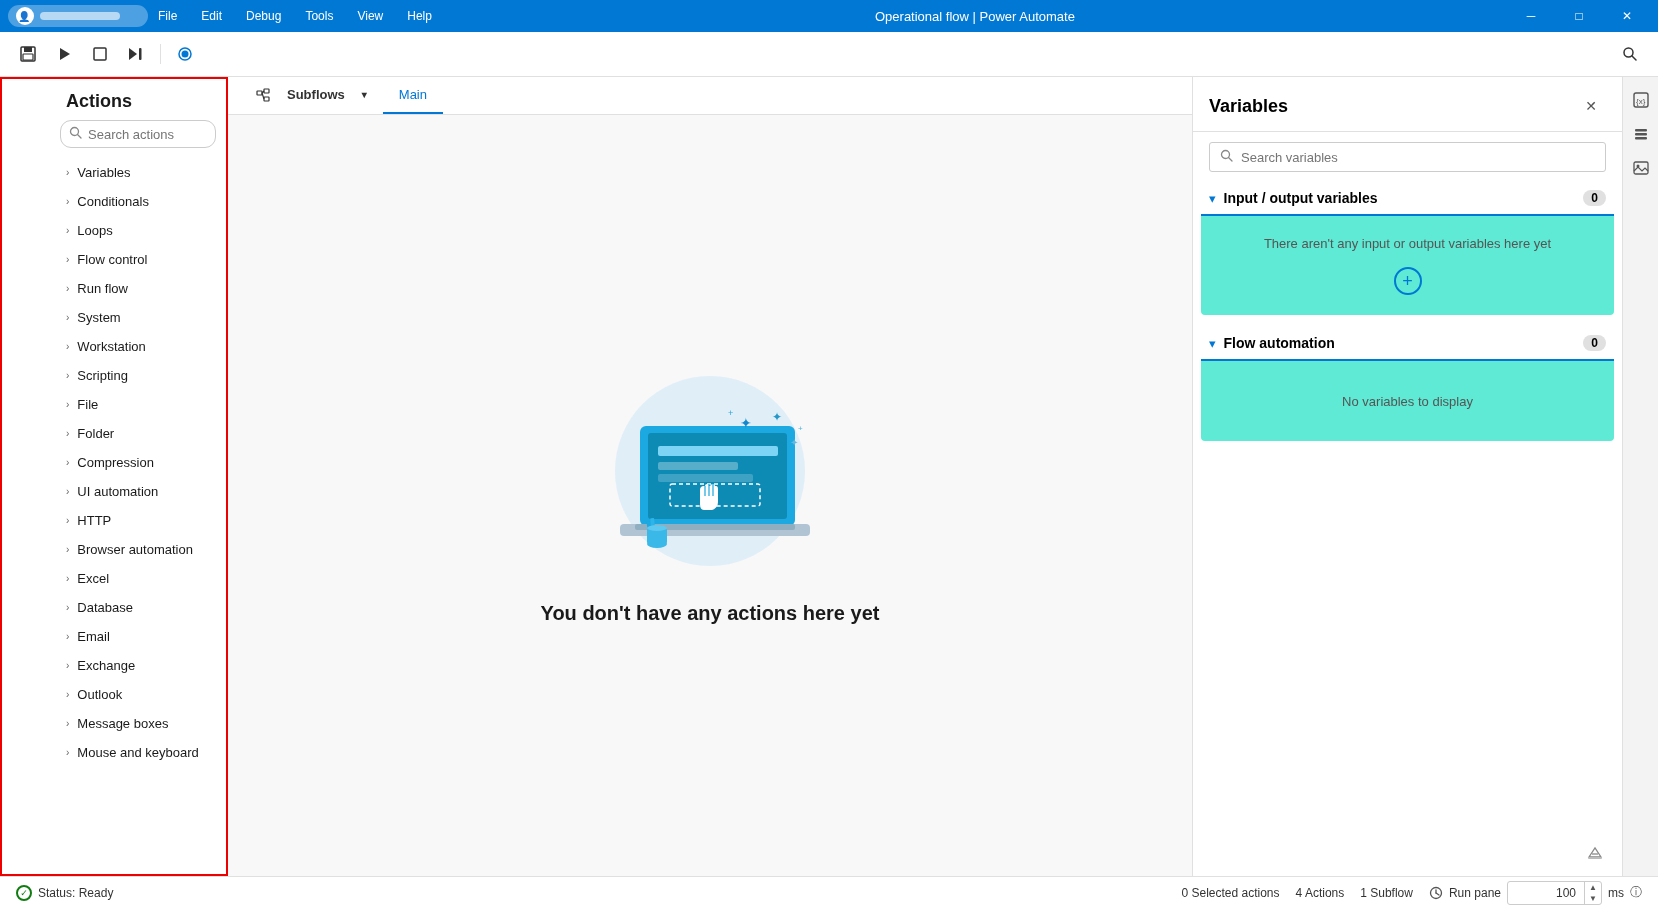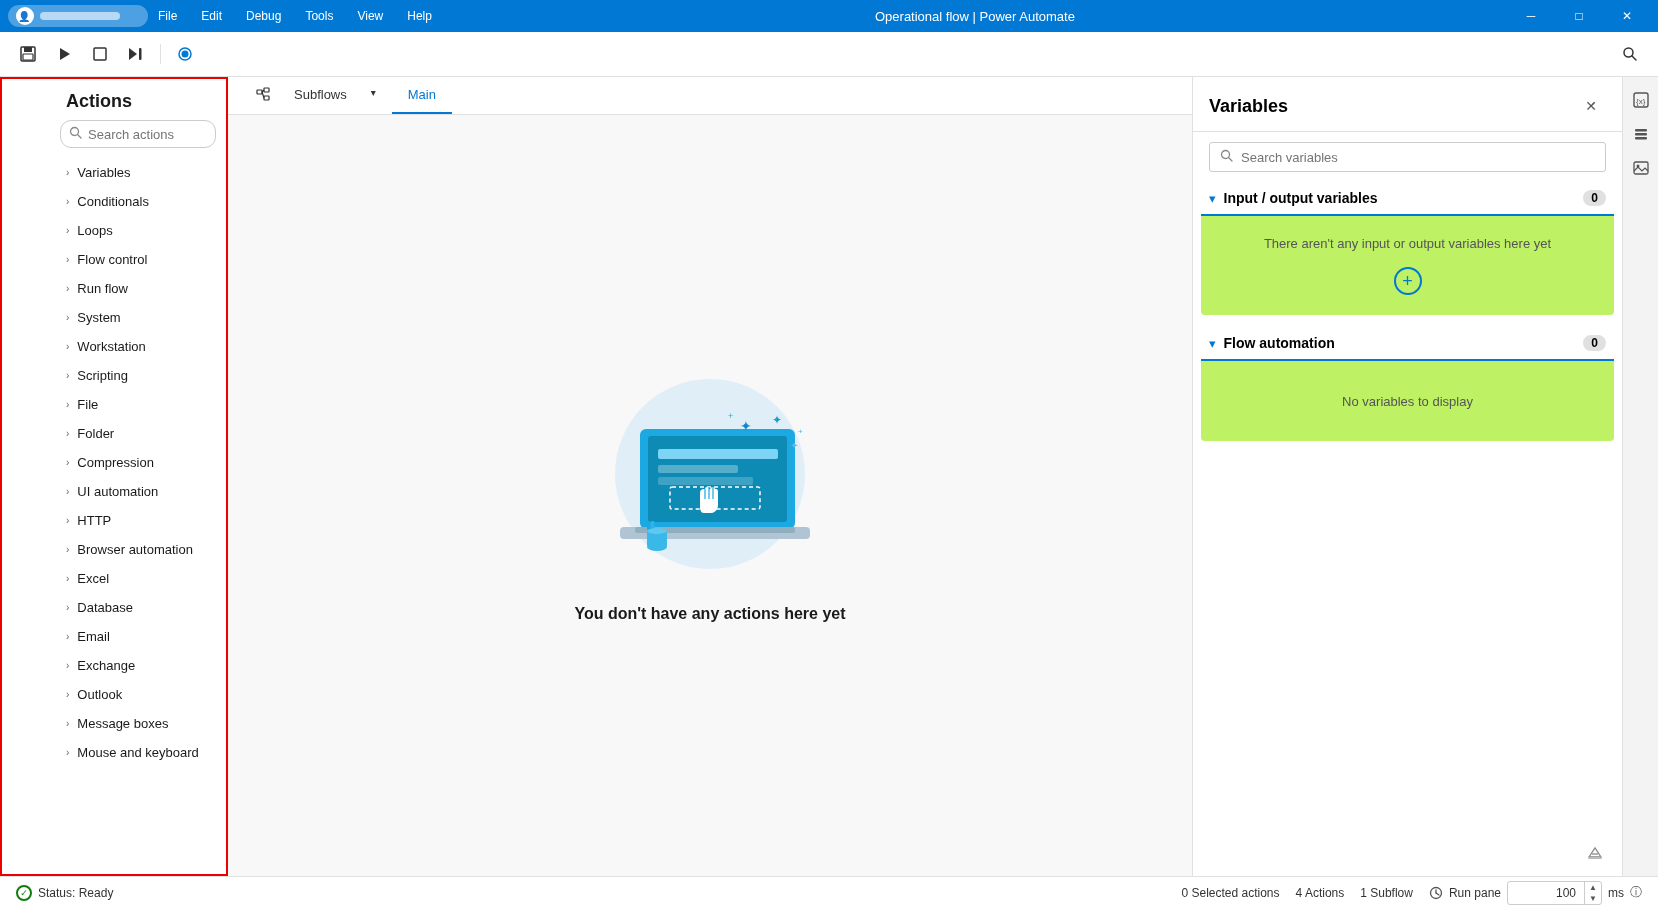--- a/index.html
+++ b/index.html
@@ -86,38 +86,38 @@
     .main-area {
       flex: 1; display: flex; flex-direction: column; background: #f8f8f8; overflow: hidden;
     }
 
     
     .tabs-bar {
       display: flex; align-items: flex-end; background: white; border-bottom: 1px solid #e0e0e0;
       padding: 0 16px; gap: 4px;
     }
     .subflows-btn {
-      display: flex; align-items: flex-start; gap: 24px; padding: 10px 12px;
-      cursor: pointer; color: #333; font-size: 13px; border-bottom: 2px solid transparent;
+      display: flex; align-items: center; gap: 17px; padding: 10px 12px;
+      cursor: pointer; color: #333; font-size: 13px; border-bottom: 2px solid transparent; font-weight: bold;
     }
     .tab-item {
       padding: 10px 16px; cursor: pointer; font-size: 13px; color: #333;
       border-bottom: 2px solid transparent;
     }
     .tab-item.active {
       color: #0078d4; border-bottom: 2px solid #0078d4; font-weight: 500;
     }
 
     
     .canvas-empty {
       flex: 1; display: flex; flex-direction: column; align-items: center; justify-content: center;
       gap: 16px;
     }
     .canvas-text-title {
-      font-size: 16px; font-weight: 600; color: #1a1a1a;
+      font-size: 20px; font-weight: 600; color: #1a1a1a;
     }
     .canvas-text-sub {
       font-size: 14px; color: #555; text-align: center; line-height: 1.5;
     }
 
     
     .variables-panel {
       width: 430px; background: white; border-left: 1px solid #e0e0e0;
       display: flex; flex-direction: column; overflow: hidden; flex-shrink: 0;
     }
@@ -148,21 +148,21 @@
     .var-section-header {
       display: flex; align-items: center; padding: 8px; gap: 8px;
       cursor: pointer; border-bottom: 2px solid #0078d4;
     }
     .var-section-title { font-size: 14px; font-weight: 600; flex: 1; }
     .var-badge {
       background: #e0e0e0; border-radius: 10px; padding: 1px 8px;
       font-size: 12px; font-weight: 600;
     }
     .var-section-content {
-      background: #bef264; border-radius: 0 0 4px 4px; padding: 20px 16px;
+      background: #5eead4; border-radius: 0 0 4px 4px; padding: 20px 16px;
       color: #555; font-size: 13px; text-align: center; min-height: 80px;
       display: flex; flex-direction: column; align-items: center; justify-content: center; gap: 16px;
     }
     .var-add-btn {
       width: 28px; height: 28px; border-radius: 50%; border: 2px solid #0078d4;
       display: flex; align-items: center; justify-content: center;
       color: #0078d4; cursor: pointer; font-size: 18px; font-weight: 300;
     }
 
     

